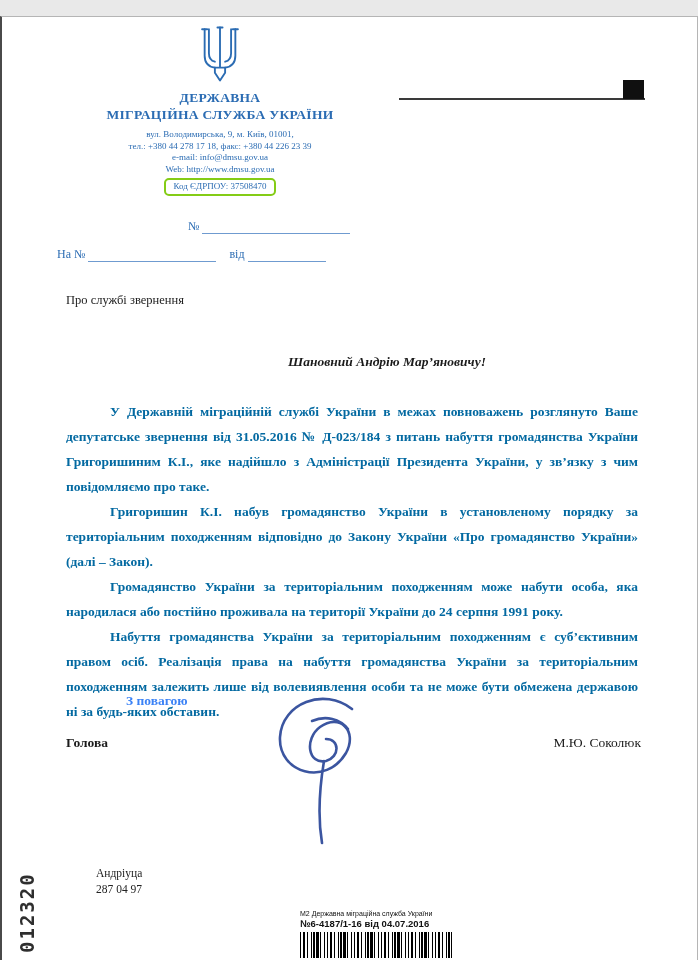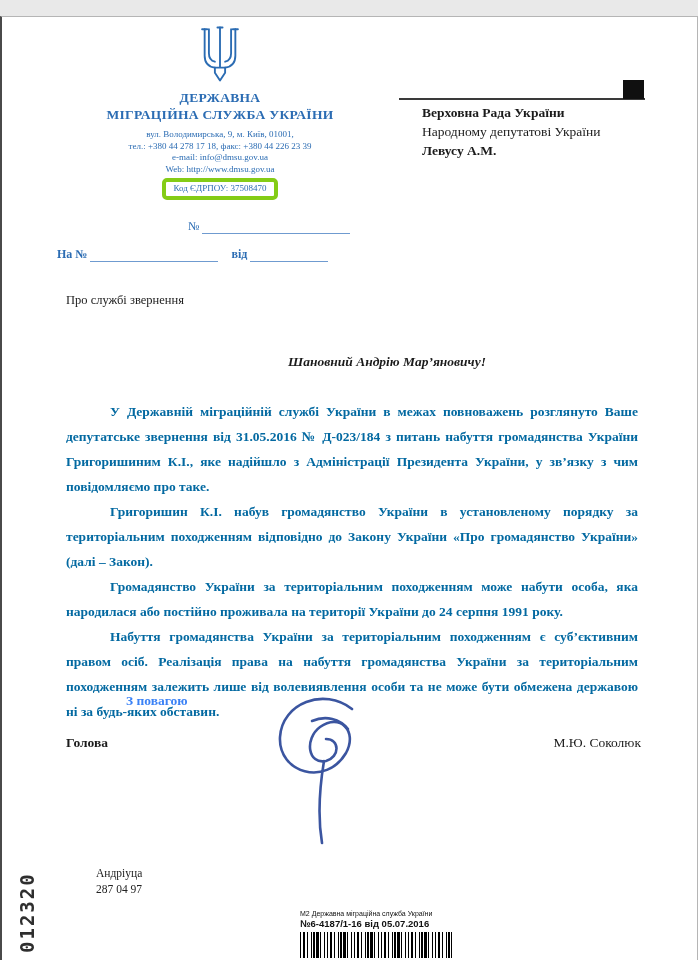--- a/index.html
+++ b/index.html
@@ -8,21 +8,21 @@
     margin:16px auto;overflow:hidden;
     font-family:"Liberation Serif","DejaVu Serif",serif;
     border:1px solid #b5b5b5;box-sizing:border-box;
     border-left:2px solid #4a4a4a;
   }
   
   .letterhead{position:absolute;top:8px;left:84px;width:268px;text-align:center;color:#2b6cb3;}
   .emblem{display:block;margin:0 auto 6px auto;}
   .org-name{font-weight:bold;font-size:13.5px;line-height:17px;letter-spacing:.3px;}
   .contacts{margin-top:6px;font-size:9px;line-height:11.5px;color:#2b6cb3;}
-  .edrpou-box{display:inline-block;margin-top:3px;padding:1px 8px;border:4px solid #84cc16;border-radius:5px;font-size:9px;}
+  .edrpou-box{display:inline-block;margin-top:3px;padding:1px 8px;border:2px solid #84cc16;border-radius:5px;font-size:9px;}
   
   .ref{position:absolute;color:#2b6cb3;font-size:12px;}
   .ref-line{display:inline-block;border-bottom:1px solid #6f9bd0;height:12px;vertical-align:bottom;}
   
   .addressee{position:absolute;top:86px;left:420px;width:236px;font-size:13.5px;line-height:19px;color:#1b1b1b;}
   .addressee .b{font-weight:bold;}
   .reg-line{position:absolute;top:81px;left:397px;width:246px;height:2px;background:#3a3a3a;}
   .reg-square{position:absolute;top:63px;left:621px;width:21px;height:19px;background:#101010;}
   
   .subject{position:absolute;top:276px;left:64px;font-size:12.5px;color:#222;}
@@ -78,35 +78,30 @@
       <div>e-mail: info@dmsu.gov.ua</div>
       <div>Web: http://www.dmsu.gov.ua</div>
       <div class="edrpou-box">Код ЄДРПОУ: 37508470</div>
     </div>
   </div>
 
   <div class="ref" style="top:202px;left:186px;">
     <span>№</span>
     <span class="ref-line" style="width:148px;"></span>
   </div>
-  <div class="ref" style="top:230px;left:55px;font-weight:bold;">
+  <div class="ref" style="top:230px;left:55px;">
     <span>На №</span>
     <span class="ref-line" style="width:128px;"></span>
     <span style="margin-left:10px;">від</span>
     <span class="ref-line" style="width:78px;"></span>
   </div>
 
   <div class="reg-line"></div>
   <div class="reg-square"></div>
 
-  <div class="addressee">
-    <div class="b">Верховна Рада України</div>
-    <div>Народному депутатові України</div>
-    <div class="b">Левусу А.М.</div>
-  </div>
 
   <div class="subject">Про службі звернення</div>
 
   <div class="salutation">Шановний Андрію Мар’яновичу!</div>
 
   <div class="bodytext">
     <p>У Державній міграційній службі України в межах повноважень розглянуто Ваше депутатське звернення від 31.05.2016 № Д-023/184 з питань набуття громадянства України Григоришиним К.І., яке надійшло з Адміністрації Президента України, у зв’язку з чим повідомляємо про таке.</p>
     <p>Григоришин К.І. набув громадянство України в установленому порядку за територіальним походженням відповідно до Закону України «Про громадянство України» (далі – Закон).</p>
     <p>Громадянство України за територіальним походженням може набути особа, яка народилася або постійно проживала на території України до 24 серпня 1991 року.</p>
     <p>Набуття громадянства України за територіальним походженням є суб’єктивним правом осіб. Реалізація права на набуття громадянства України за територіальним походженням залежить лише від волевиявлення особи та не може бути обмежена державою ні за будь-яких обставин.</p>
@@ -128,17 +123,17 @@
 
   <div class="executor">
     <div>Андріуца</div>
     <div>287 04 97</div>
   </div>
 
   <div class="vertical-num">012320</div>
 
   <div class="stamp">
     <div class="s1">М2   Державна міграційна служба України</div>
-    <div class="s2">№6-4187/1-16 від 05.07.2016</div>
+    <div class="s2">№6-4187/1-16 від 04.07.2016</div>
     <div class="barcode"></div>
   </div>
 
 </div>
 
 </body></html>

